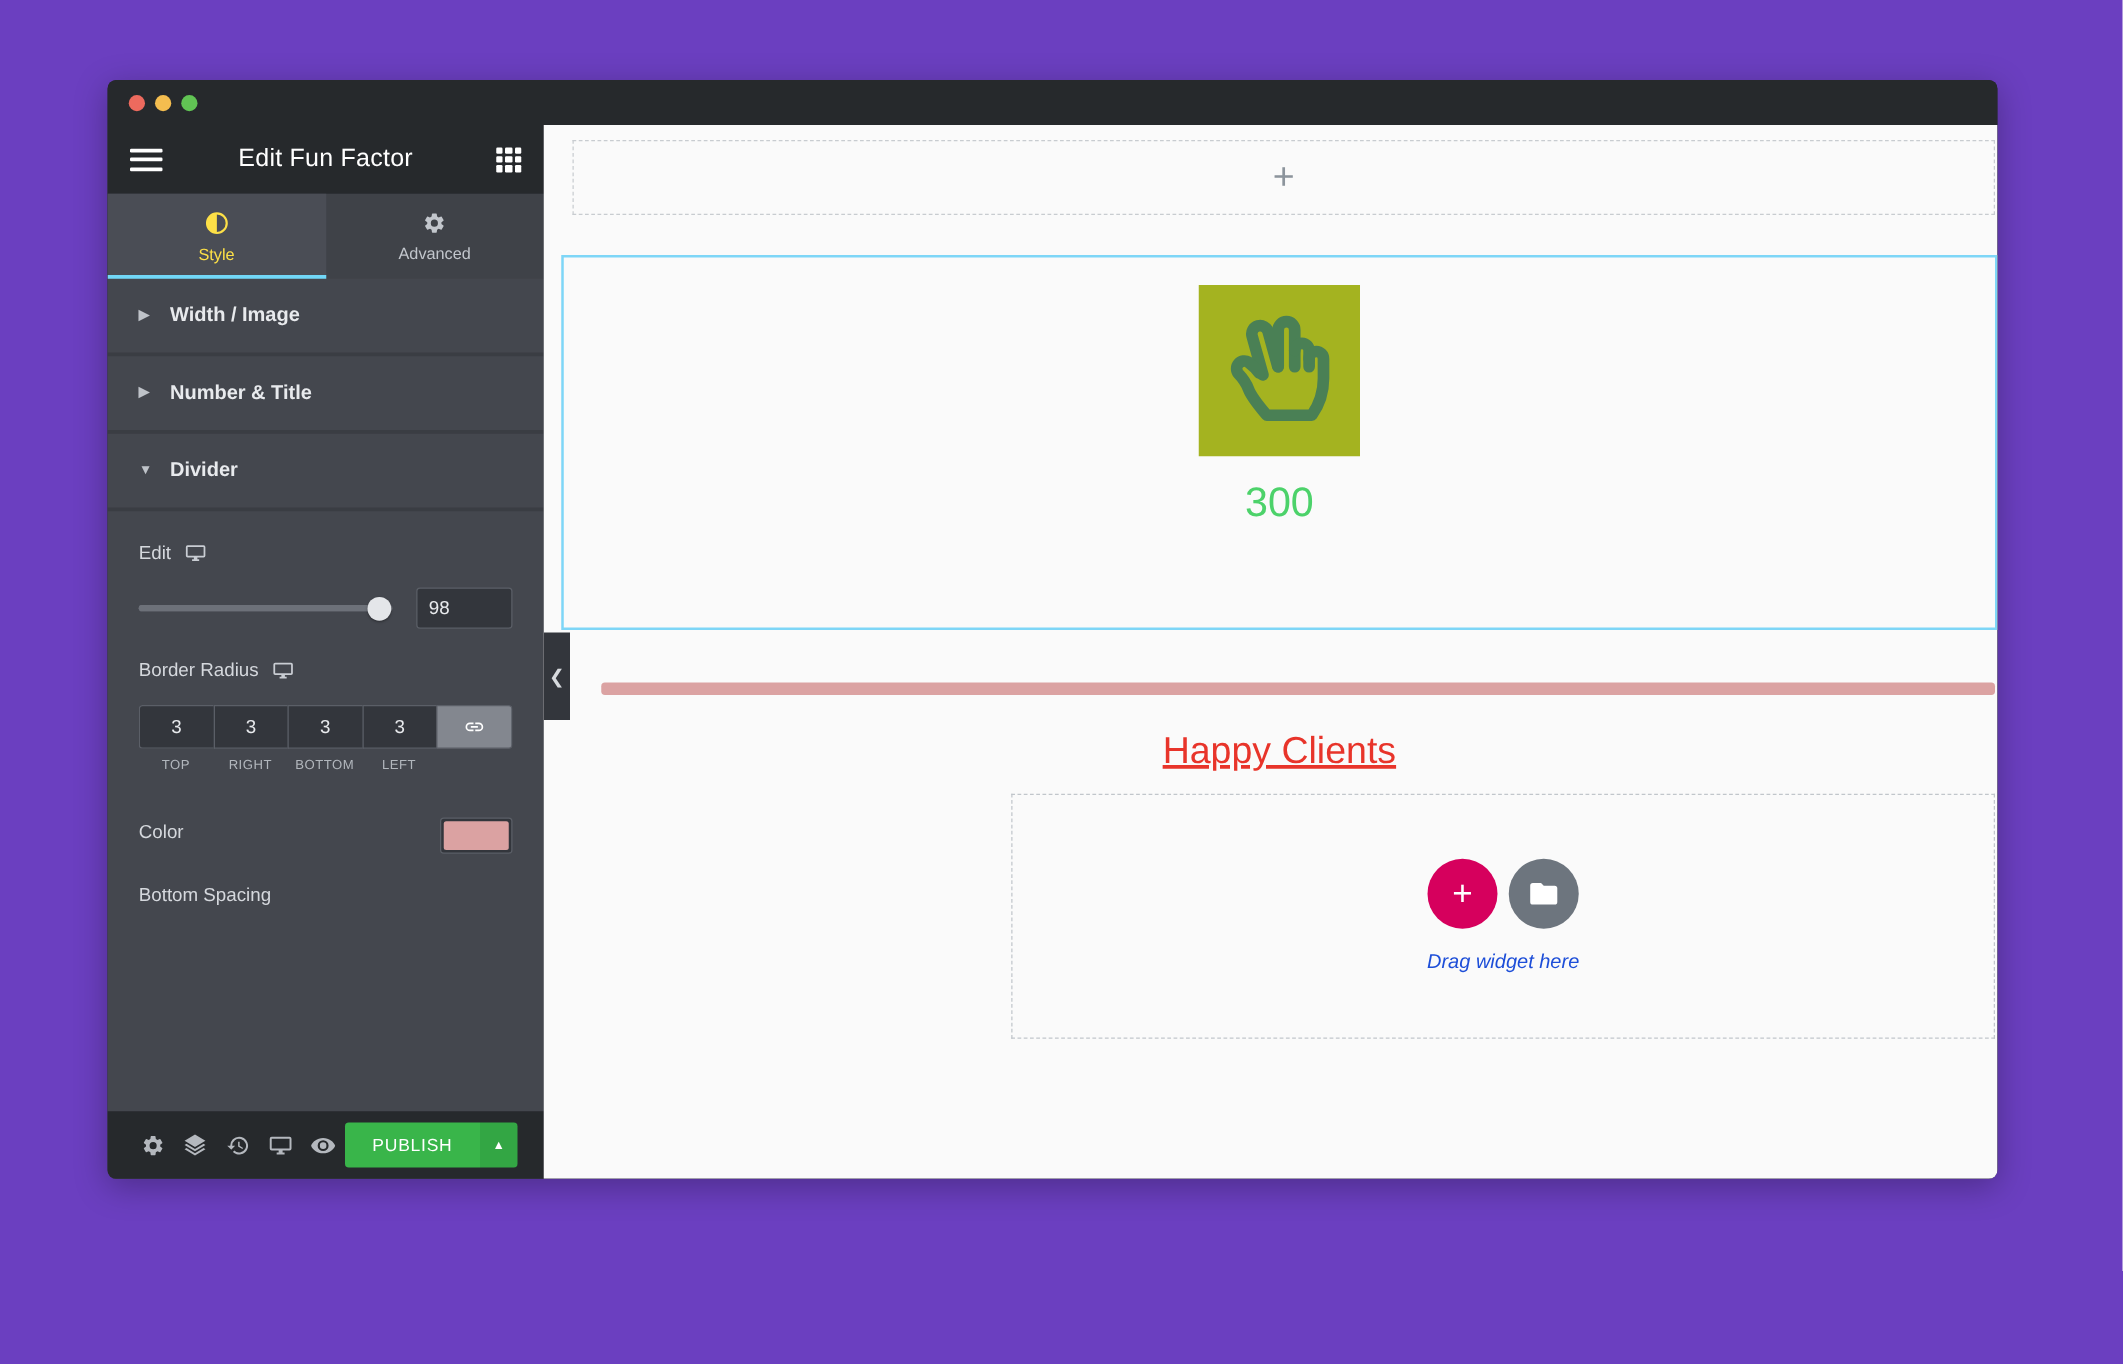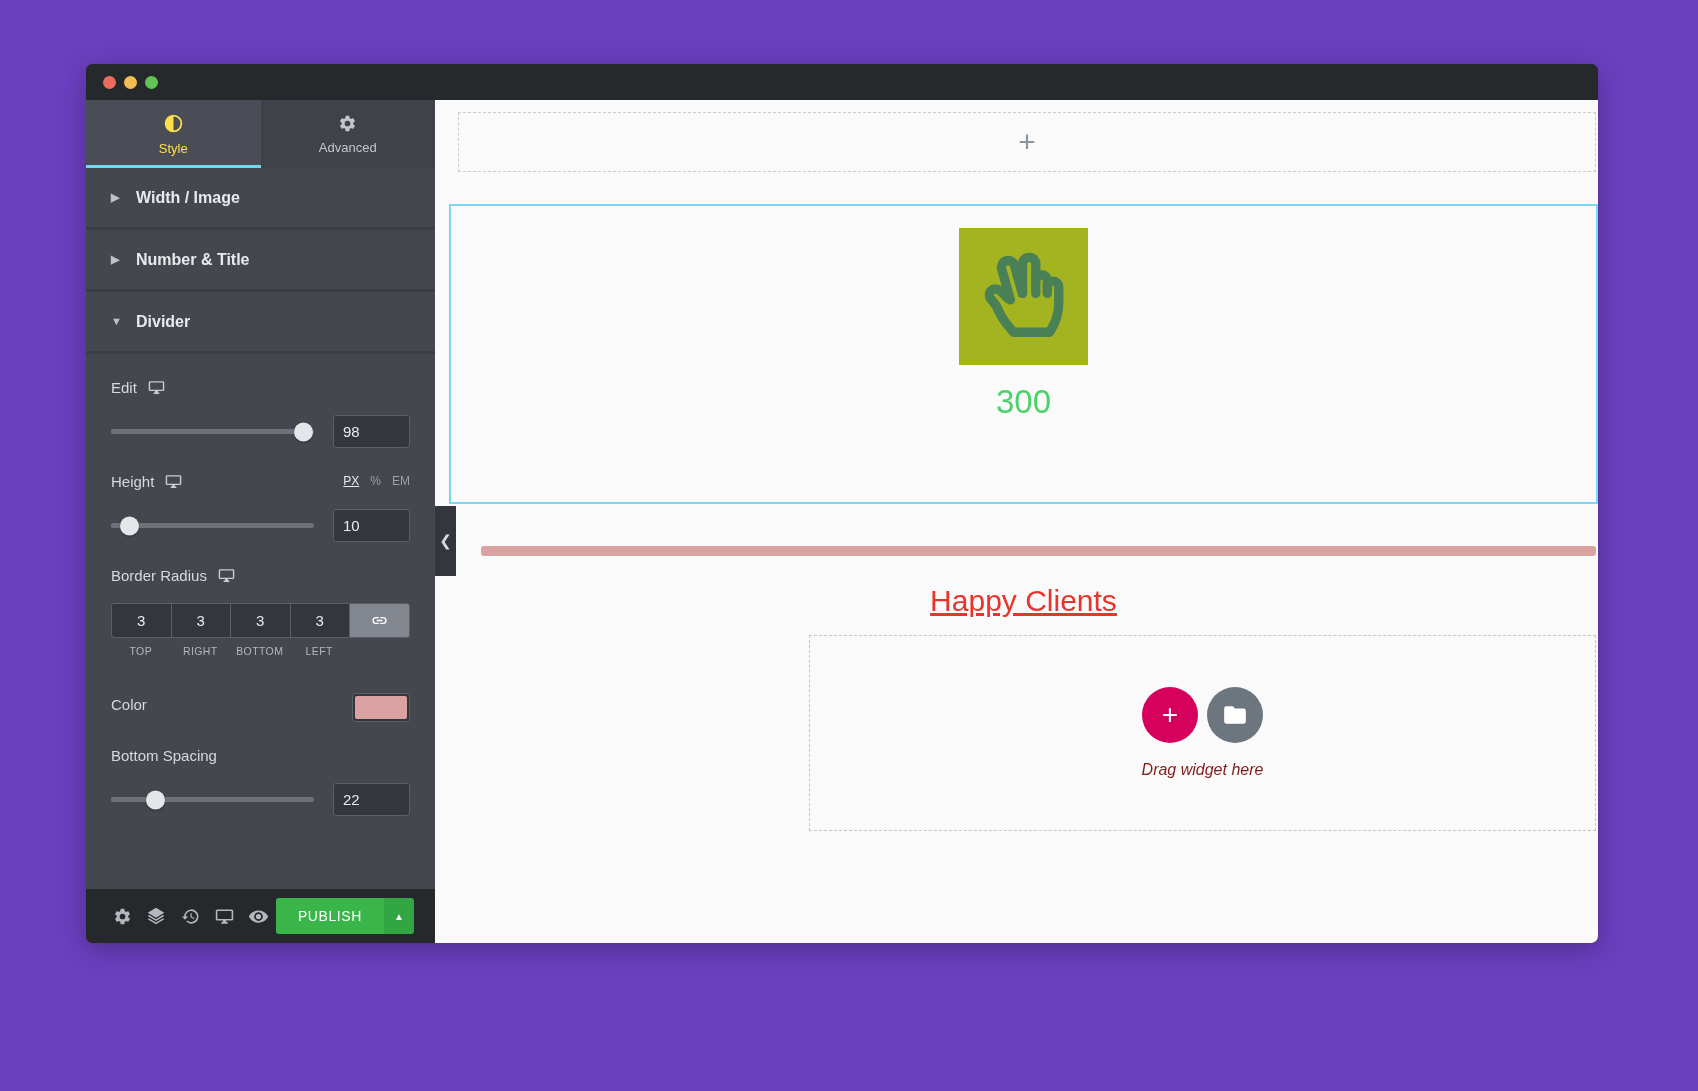--- a/index.html
+++ b/index.html
@@ -457,40 +457,59 @@
     display: flex;
     align-items: center;
     justify-content: center;
     cursor: pointer;
     color: #fff;
   }
   #add-widget-btn { background: #d6005d; font-size: 28px; font-weight: 300; line-height: 1; }
   #template-library-btn { background: #6d757e; }
   #template-library-btn svg { display: block; fill: #fff; }
   #drop-hint {
-    color: #7f1d1d;
+    color: #1d4ed8;
     font-size: 16px;
     font-style: italic;
   }
 </style>
 </head>
 <body>
 
 <div id="app-window">
 
   <div id="window-titlebar">
     <span class="traffic-light tl-close"></span>
     <span class="traffic-light tl-min"></span>
     <span class="traffic-light tl-max"></span>
   </div>
 
   <div id="window-body">
 
     <div id="editor-panel">
 
+      <div id="panel-header">
+        <div id="menu-hamburger">
+          <span></span>
+            <span></span>
+            <span></span>
+        </div>
+        <div id="panel-title">Edit Fun Factor</div>
+        <div id="widgets-grid-btn">
+          <i></i>
+            <i></i>
+            <i></i>
+            <i></i>
+            <i></i>
+            <i></i>
+            <i></i>
+            <i></i>
+            <i></i>
+        </div>
+      </div>
 
       <div id="panel-tabs">
         <div class="panel-tab active">
           <span>
             <svg width="21" height="21" viewBox="0 0 24 24">
                 <path d="M12 2a10 10 0 1 0 0 20 10 10 0 0 0 0-20zm0 18V4a8 8 0 0 1 0 16z"></path>
               </svg>
           </span>
           <span>Style</span>
         </div>
@@ -534,42 +553,20 @@
             </div>
             <div class="slider-line">
               <div class="slider-track">
                 <div class="slider-fill" id="width-fill" style="width: 95%;"></div>
                 <div class="slider-knob" id="width-knob" style="left: 95%;"></div>
               </div>
               <input class="num-input" type="text" id="width-value" value="98" style="">
             </div>
           </div>
 
-          <div class="control-row">
-            <div class="control-label-line">
-              <span>Height</span>
-              <span class="device-icon">
-                <svg width="17" height="17" viewBox="0 0 24 24">
-                    <path d="M21 3H3a2 2 0 0 0-2 2v10a2 2 0 0 0 2 2h7v2H8v2h8v-2h-2v-2h7a2 2 0 0 0 2-2V5a2 2 0 0 0-2-2zm0 12H3V5h18v10z"></path>
-                  </svg>
-              </span>
-              <span class="unit-switcher">
-                <span class="unit active">PX</span>
-                <span class="unit">%</span>
-                <span class="unit">EM</span>
-              </span>
-            </div>
-            <div class="slider-line">
-              <div class="slider-track">
-                <div class="slider-fill" id="height-fill" style="width: 9%;"></div>
-                <div class="slider-knob" id="height-knob" style="left: 9%;"></div>
-              </div>
-              <input class="num-input" type="text" id="height-value" value="10" style="">
-            </div>
-          </div>
 
           <div class="control-row">
             <div class="control-label-line">
               <span>Border Radius</span>
               <span class="device-icon">
                 <svg width="17" height="17" viewBox="0 0 24 24">
                     <path d="M21 3H3a2 2 0 0 0-2 2v10a2 2 0 0 0 2 2h7v2H8v2h8v-2h-2v-2h7a2 2 0 0 0 2-2V5a2 2 0 0 0-2-2zm0 12H3V5h18v10z"></path>
                   </svg>
               </span>
             </div>
@@ -604,27 +601,20 @@
             </div>
             <div class="color-swatch-wrap">
               <div class="color-swatch" id="divider-color-swatch" style="background: rgb(219, 162, 162);"></div>
             </div>
           </div>
 
           <div class="control-row">
             <div class="control-label-line">
               <span>Bottom Spacing</span>
             </div>
-            <div class="slider-line">
-              <div class="slider-track">
-                <div class="slider-fill" id="bs-fill" style="width: 22%;"></div>
-                <div class="slider-knob" id="bs-knob" style="left: 22%;"></div>
-              </div>
-              <input class="num-input" type="text" id="bs-value" value="22" style="">
-            </div>
           </div>
 
         </div>
       </div>
 
       <div id="panel-footer">
         <div class="footer-icon">
           <svg width="19" height="19" viewBox="0 0 24 24">
               <path d="M19.14 12.94a7.07 7.07 0 0 0 0-1.88l2.03-1.58a.5.5 0 0 0 .12-.64l-1.92-3.32a.5.5 0 0 0-.6-.22l-2.39.96a7.2 7.2 0 0 0-1.62-.94l-.36-2.54a.5.5 0 0 0-.5-.42h-3.84a.5.5 0 0 0-.5.42l-.36 2.54c-.58.24-1.12.55-1.62.94l-2.39-.96a.5.5 0 0 0-.6.22L2.67 8.84a.5.5 0 0 0 .12.64l2.03 1.58a7.07 7.07 0 0 0 0 1.88l-2.03 1.58a.5.5 0 0 0-.12.64l1.92 3.32c.12.22.38.3.6.22l2.39-.96c.5.39 1.04.7 1.62.94l.36 2.54c.04.24.25.42.5.42h3.84c.25 0 .46-.18.5-.42l.36-2.54c.58-.24 1.12-.55 1.62-.94l2.39.96c.22.08.48 0 .6-.22l1.92-3.32a.5.5 0 0 0-.12-.64l-2.03-1.58zM12 15.6A3.6 3.6 0 1 1 12 8.4a3.6 3.6 0 0 1 0 7.2z"></path>
             </svg>

